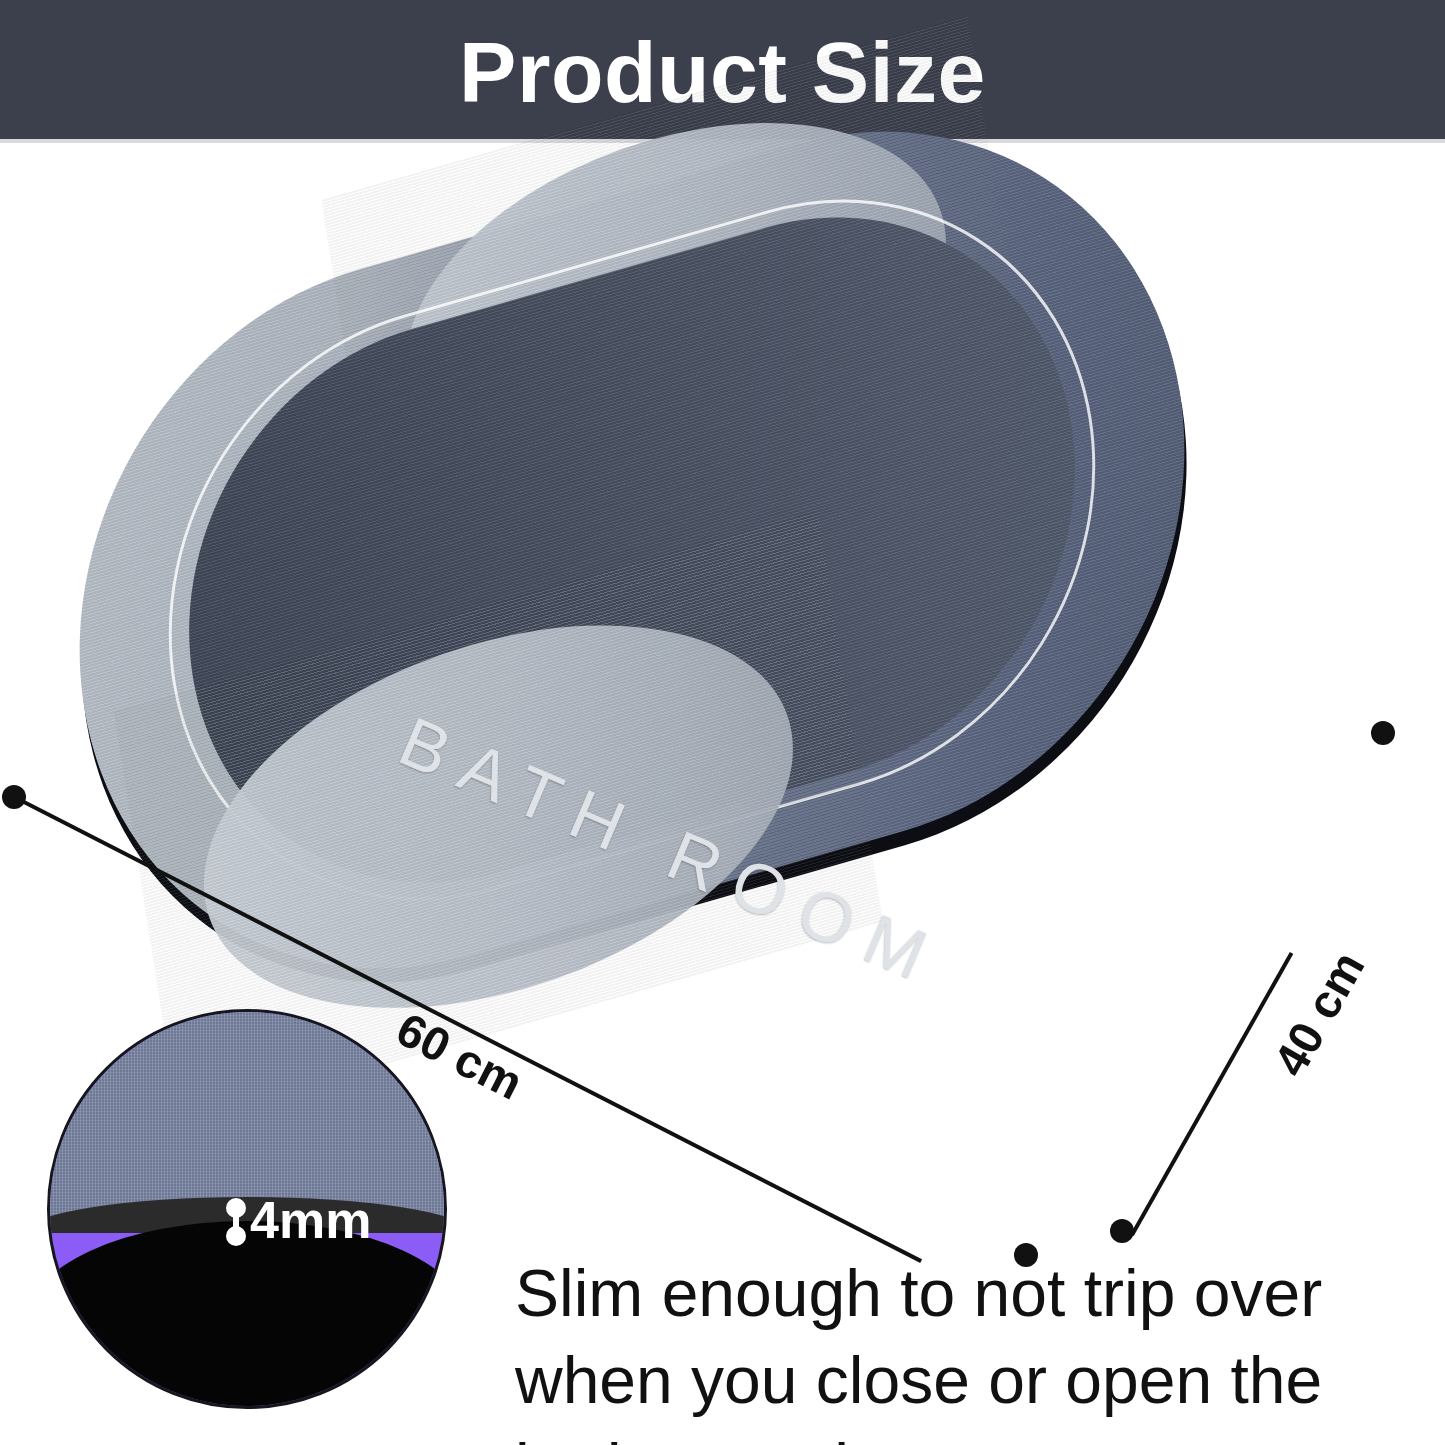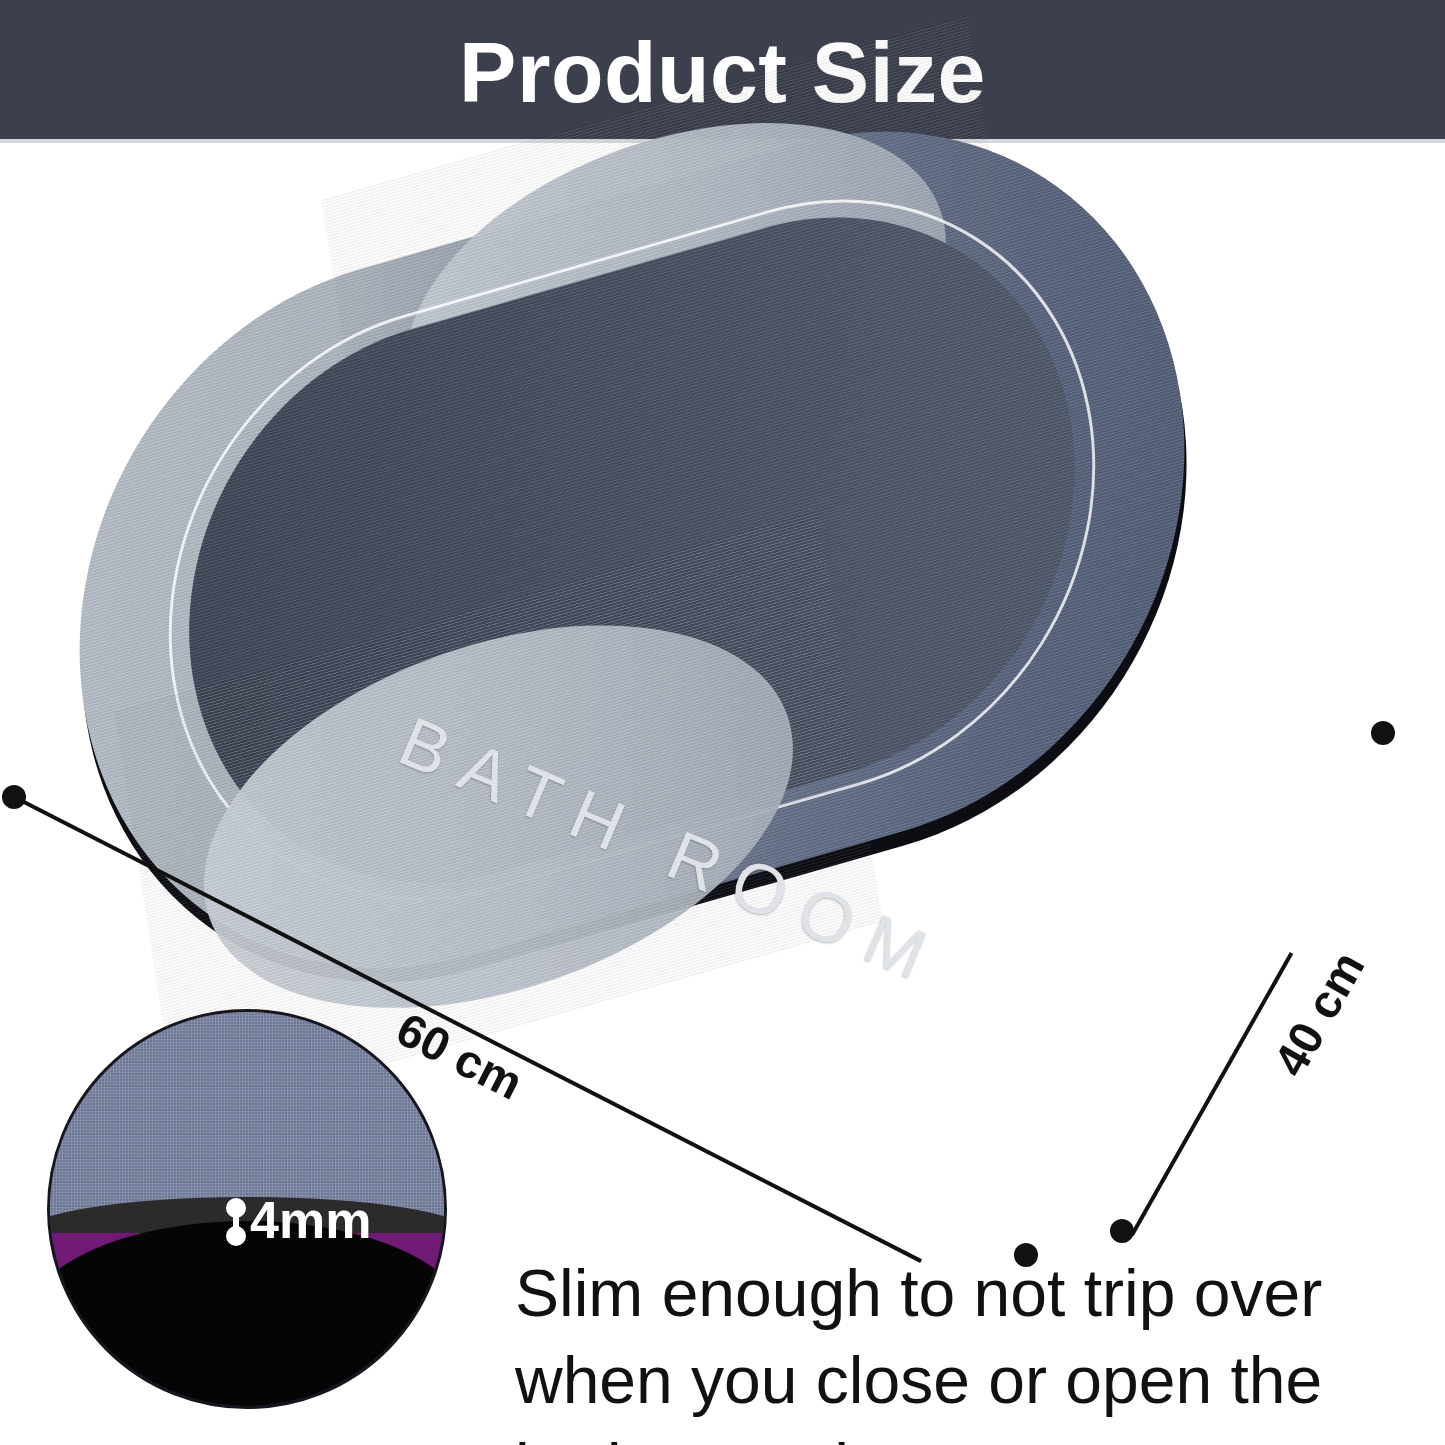--- a/index.html
+++ b/index.html
@@ -204,21 +204,21 @@
 
   
   #thickness-detail {
     position: absolute;
     left: 47px;
     top: 1009px;
     width: 400px;
     height: 400px;
     border-radius: 50%;
     overflow: hidden;
-    background: #701a75;
+    background: #8b5cf6;
     border: 3px solid #15171c;
     box-sizing: border-box;
   }
   #detail-top-surface {
     position: absolute;
     left: 0; top: 0;
     width: 100%; height: 52%;
     background: #7b87a6;
     background-image:
       repeating-linear-gradient(90deg,

